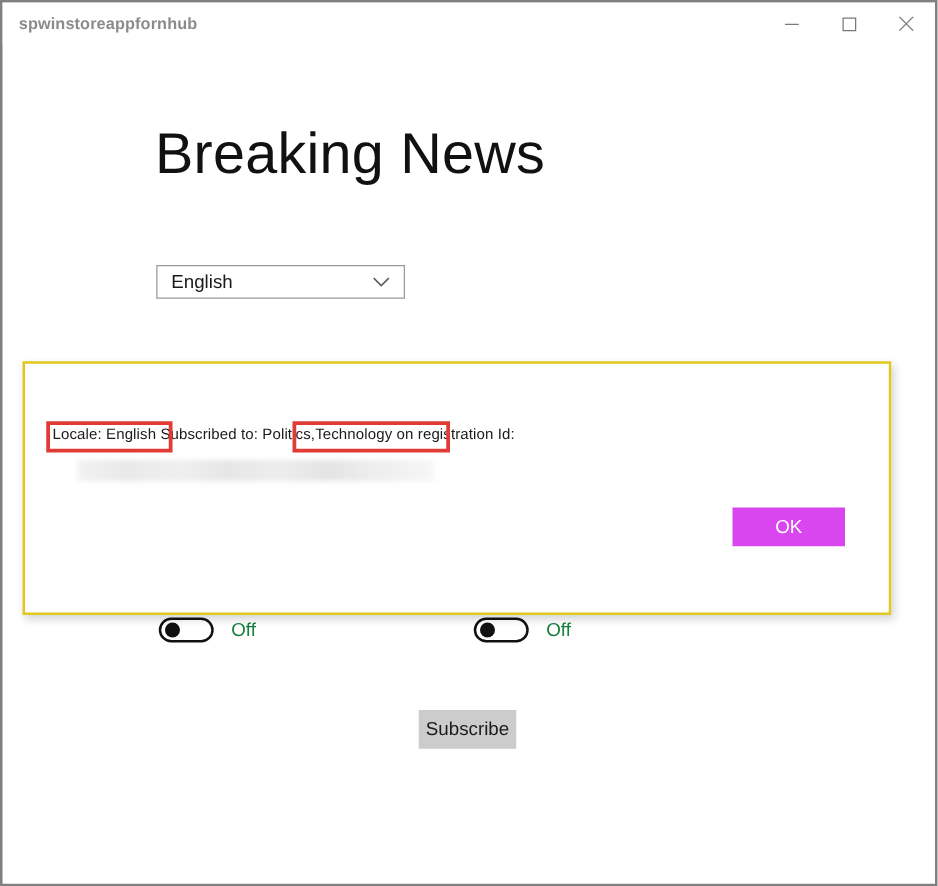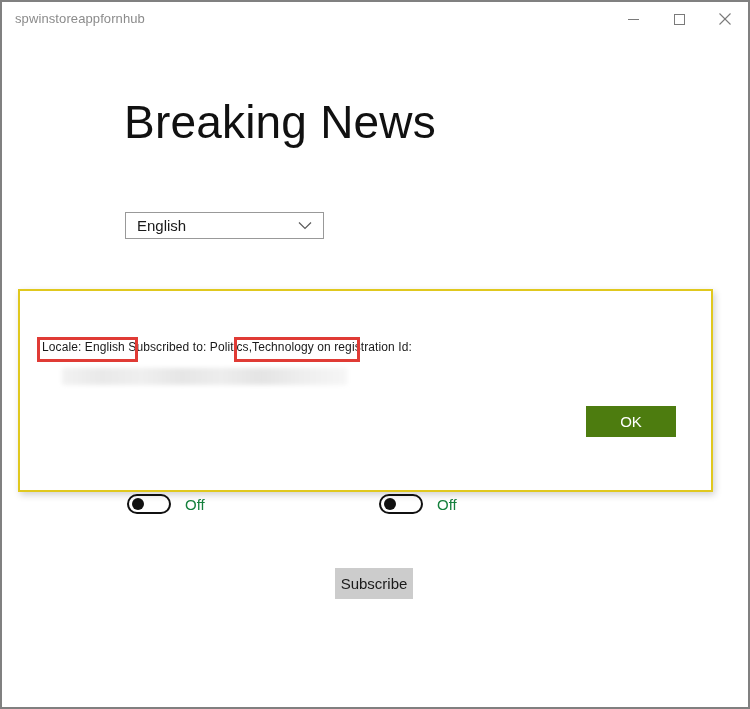--- a/index.html
+++ b/index.html
@@ -39,20 +39,21 @@
     align-items: center;
   }
   .titlebar-text {
     position: absolute;
     left: 13px;
     top: 9px;
     font-size: 13px;
     color: #8b8b8b;
     letter-spacing: 0.1px;
     white-space: nowrap;
+    font-weight: bold;
   }
   .window-controls {
     position: absolute;
     right: 0;
     top: 0;
     height: 34px;
     display: flex;
     align-items: stretch;
   }
   .wc-btn {
@@ -185,21 +186,21 @@
         #ededed 56%, #e4e4e4 70%, #eeeeee 84%, #f6f6f6 100%);
     filter: blur(2px);
     border-radius: 1px;
   }
   .ok-btn {
     position: absolute;
     left: 566px;
     top: 115px;
     width: 90px;
     height: 31px;
-    background: #4d7c0f;
+    background: #d946ef;
     border: none;
     padding: 0;
     font-family: "Liberation Sans", sans-serif;
     font-size: 15px;
     color: #ffffff;
     display: flex;
     align-items: center;
     justify-content: center;
   }
 

